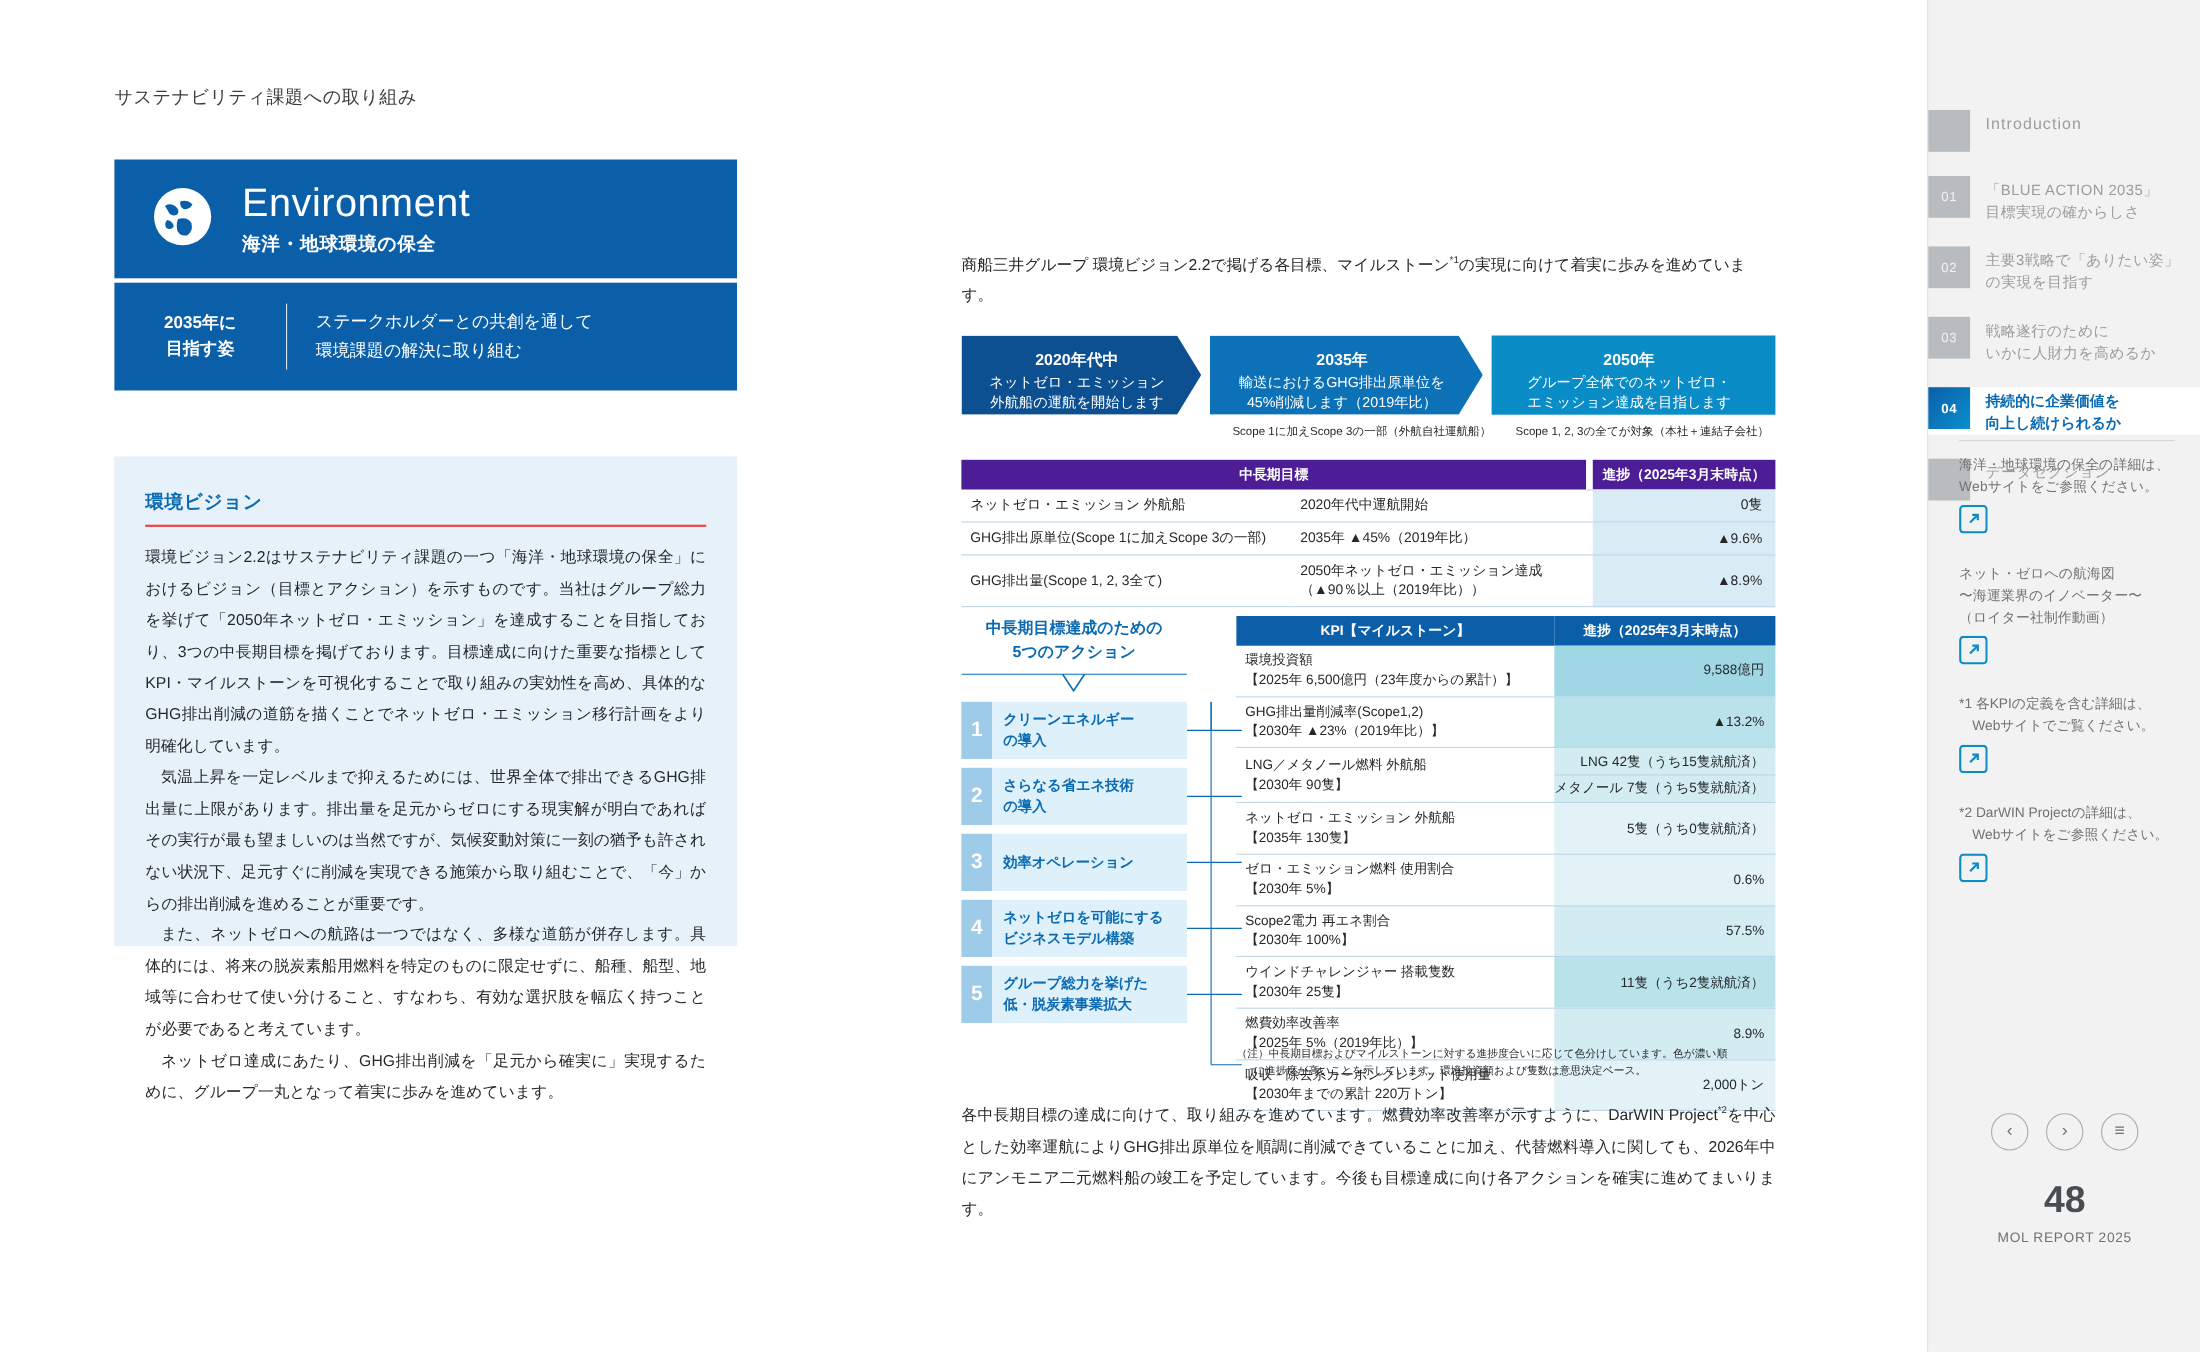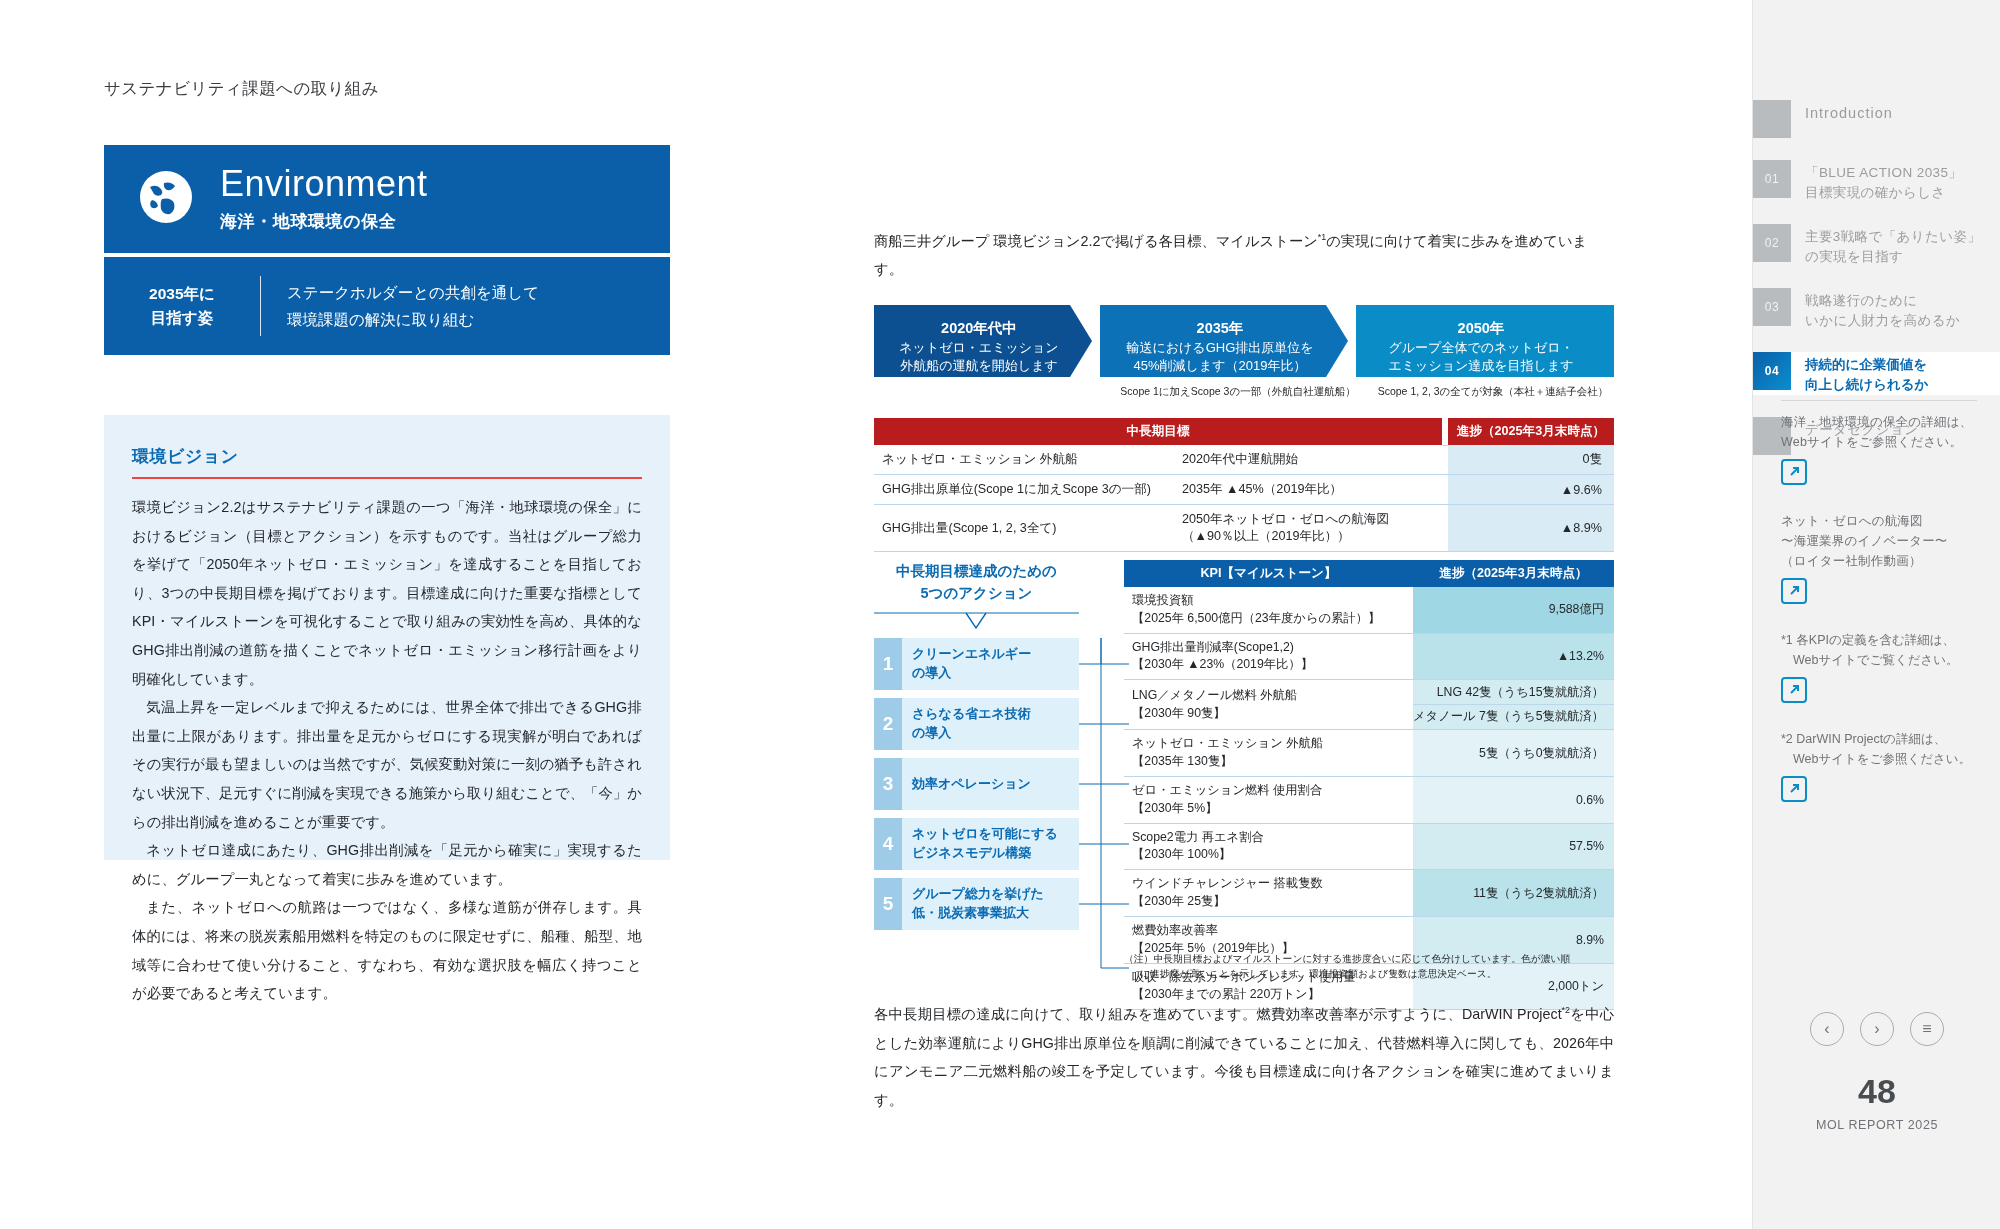--- a/index.html
+++ b/index.html
@@ -175,21 +175,21 @@
   .scope-notes .sn2 { width: 268px; text-align:center; }
   .scope-notes .sn3 { flex:1; text-align:center; }
 
   
   table { border-collapse: collapse; }
   .tbl-goals {
     position: absolute; left: 874px; top: 418px; width: 740px;
     font-size: 12.6px; color: #25282b;
   }
   .tbl-goals th {
-    background: #b91c1c; color:#fff; font-size: 12.6px; font-weight:700;
+    background: #4c1d95; color:#fff; font-size: 12.6px; font-weight:700;
     padding: 5px 6px; text-align:center;
   }
   .tbl-goals td { padding: 6px 8px; vertical-align: middle; border-bottom: 1px solid #bcd6ea; }
   .tbl-goals tr td:first-child { border-right: 0; }
   .tbl-goals .c-prog { background:#d9ecf6; text-align:right; padding-right: 12px; }
   .tbl-goals .hdr-gap { background:#ffffff; width:6px; padding:0; }
 
   .actions-title {
     position: absolute; left: 874px; top: 560px; width: 205px;
     text-align:center; color:#0a6bb3; font-weight:700; font-size: 14.5px; line-height:1.55;
@@ -274,22 +274,22 @@
         <div>ステークホルダーとの共創を通して</div>
         <div>環境課題の解決に取り組む</div>
       </div>
     </div>
 
     <div class="vision-card">
       <div class="vision-title">環境ビジョン</div>
       <div class="vision-body">
         <p>環境ビジョン2.2はサステナビリティ課題の一つ「海洋・地球環境の保全」におけるビジョン（目標とアクション）を示すものです。当社はグループ総力を挙げて「2050年ネットゼロ・エミッション」を達成することを目指しており、3つの中長期目標を掲げております。目標達成に向けた重要な指標としてKPI・マイルストーンを可視化することで取り組みの実効性を高め、具体的なGHG排出削減の道筋を描くことでネットゼロ・エミッション移行計画をより明確化しています。</p>
         <p class="ind">気温上昇を一定レベルまで抑えるためには、世界全体で排出できるGHG排出量に上限があります。排出量を足元からゼロにする現実解が明白であればその実行が最も望ましいのは当然ですが、気候変動対策に一刻の猶予も許されない状況下、足元すぐに削減を実現できる施策から取り組むことで、「今」からの排出削減を進めることが重要です。</p>
+        <p class="ind">また、ネットゼロへの航路は一つではなく、多様な道筋が併存します。具体的には、将来の脱炭素船用燃料を特定のものに限定せずに、船種、船型、地域等に合わせて使い分けること、すなわち、有効な選択肢を幅広く持つことが必要であると考えています。</p>
         <p class="ind">ネットゼロ達成にあたり、GHG排出削減を「足元から確実に」実現するために、グループ一丸となって着実に歩みを進めています。</p>
-        <p class="ind">また、ネットゼロへの航路は一つではなく、多様な道筋が併存します。具体的には、将来の脱炭素船用燃料を特定のものに限定せずに、船種、船型、地域等に合わせて使い分けること、すなわち、有効な選択肢を幅広く持つことが必要であると考えています。</p>
       </div>
     </div>
 
     <div class="sec-lead">
       <span>商船三井グループ  環境ビジョン2.2で掲げる各目標、マイルストーン</span><sup>*1</sup><span>の実現に向けて着実に歩みを進めています。</span>
     </div>
 
     <div class="arrow-row">
       <div class="arrow-box ab1">
         <div class="yr">2020年代中</div>
@@ -328,21 +328,21 @@
       </tr>
       <tr>
         <td>GHG排出原単位(Scope 1に加えScope 3の一部)</td>
         <td>2035年 ▲45%（2019年比）</td>
         <td class="hdr-gap"></td>
         <td class="c-prog">▲9.6%</td>
       </tr>
       <tr>
         <td>GHG排出量(Scope 1, 2, 3全て)</td>
         <td>
-          <div>2050年ネットゼロ・ゼロへの航海図</div>
+          <div>2050年ネットゼロ・エミッション達成</div>
           <div>（▲90％以上（2019年比））</div>
         </td>
         <td class="hdr-gap"></td>
         <td class="c-prog">▲8.9%</td>
       </tr>
     </tbody>
       </table>
 
     <div class="actions-title">
       <div>中長期目標達成のための</div>

